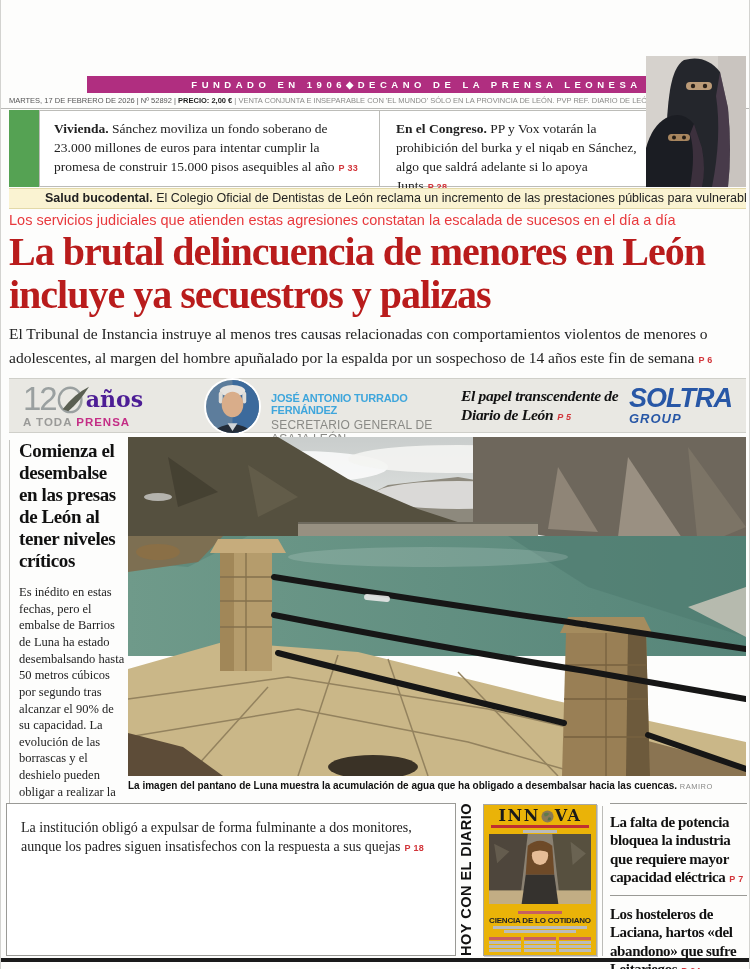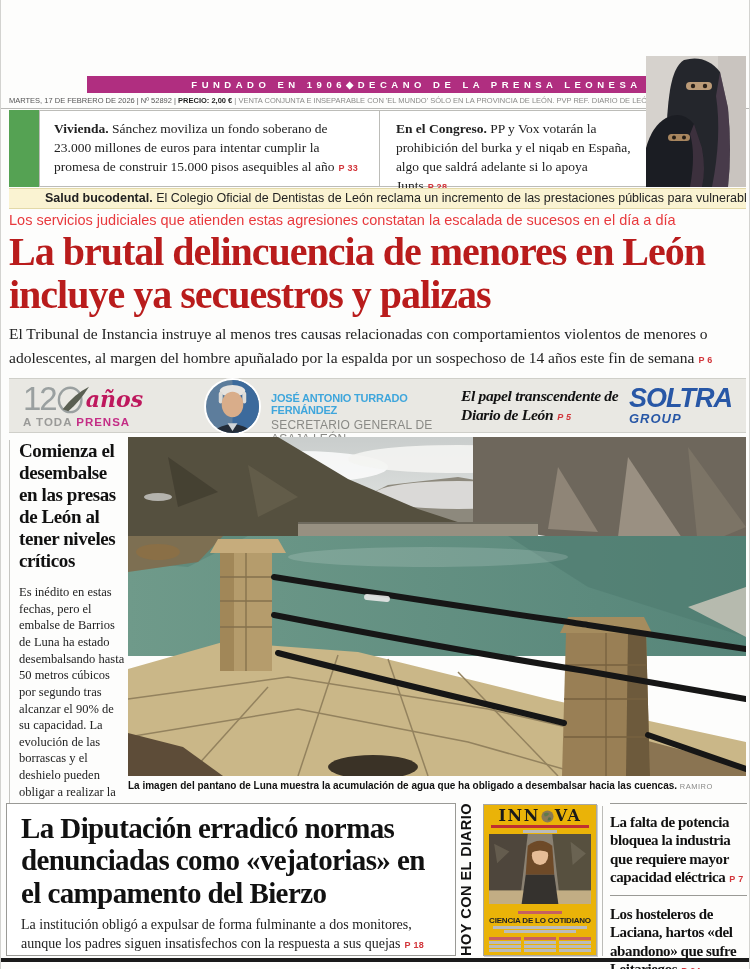--- a/index.html
+++ b/index.html
@@ -68,21 +68,21 @@
   }
 
   
   #promo-band {
     position:absolute; top:378px; left:8px; width:737px; height:55px;
     background:#e9e8e3; border-top:1px solid #cfcfc9; border-bottom:1px solid #cfcfc9;padding-left:16px;
   }
   #logo120 { position:absolute; left:14px; top:4px; }
   #logo120 .row1 { display:flex; align-items:center; height:32px; }
   #logo120 .n12 { font-family:"Liberation Sans", sans-serif; font-weight:300; font-size:33px; color:#9aa0a0; letter-spacing:-2px; line-height:30px; }
-  #logo120 .anios { font-family:"DejaVu Serif", serif; font-style:italic; font-weight:bold; font-size:22px; color:#be185d; margin-left:-4px; }
+  #logo120 .anios { font-family:"DejaVu Serif", serif; font-weight:bold; font-size:22px; color:#4c1d95; margin-left:-4px; }
   #logo120 .row2 { font-family:"Liberation Sans", sans-serif; font-weight:bold; font-size:11.5px; letter-spacing:1px; margin-top:1px; }
   #logo120 .gray { color:#9a9a98; } #logo120 .pink { color:#c42e86; }
   #turrado-photo { position:absolute; left:197px; top:1px; width:53px; height:53px; border-radius:50%; overflow:hidden; box-shadow:0 0 0 2px #fff; }
   #turrado-text { position:absolute; left:262px; top:13px; width:185px; }
   #turrado-name { font-family:"Liberation Sans", sans-serif; font-weight:bold; font-size:11px; color:#3fa6dc; letter-spacing:-0.2px; }
   #turrado-role { font-family:"Liberation Sans", sans-serif; font-size:12px; color:#8a8a86; margin-top:2px; letter-spacing:.2px; }
   #promo-feature { position:absolute; left:452px; top:7px; width:160px; font-style:italic; font-weight:bold; font-size:15.5px; line-height:1.25; color:#111; letter-spacing:-0.3px; }
   #soltra { position:absolute; left:620px; top:6px; font-family:"Liberation Sans", sans-serif; font-style:italic; color:#2857a6; }
   #soltra .s1 { font-weight:bold; font-size:27px; letter-spacing:-1px; line-height:26px; }
   #soltra .s2 { font-weight:bold; font-size:13px; letter-spacing:1px; margin-top:0; }
@@ -136,21 +136,21 @@
     <span>MARTES, 17 DE FEBRERO DE 2026 | Nº 52892 | </span><b>PRECIO: 2,00 €</b><span class="muted"> | VENTA CONJUNTA E INSEPARABLE CON 'EL MUNDO' SÓLO EN LA PROVINCIA DE LEÓN. PVP REF. DIARIO DE LEÓN: 0,40 €</span>
   </div>
   <div id="dateline-rule"></div>
 
   <div id="green-block"></div>
   <div id="briefs-box">
     <div id="brief-left" class="brief">
       <b>Vivienda. </b><span>Sánchez moviliza un fondo soberano de 23.000 millones de euros para intentar cumplir la promesa de construir 15.000 pisos asequibles al año</span><span class="pref">P 33</span>
     </div>
     <div id="brief-right" class="brief">
-      <b>En el Congreso. </b><span>PP y Vox votarán la prohibición del burka y el niqab en España, algo que saldrá adelante si lo apoya Junts</span><span class="pref">P 28</span>
+      <b>En el Congreso. </b><span>PP y Vox votarán la prohibición del burka y el niqab en Sánchez, algo que saldrá adelante si lo apoya Junts</span><span class="pref">P 28</span>
     </div>
   </div>
 
   <div id="niqab-photo">
     <svg viewBox="0 0 100 131" width="100" height="131" preserveAspectRatio="none">
       <rect width="100" height="131" fill="#d6d2cd"></rect>
       <rect x="72" width="28" height="131" fill="#c9c4bf"></rect>
       <path d="M38,4 Q60,-2 74,16 L82,52 Q86,95 82,131 L22,131 Q18,72 24,34 Q28,10 38,4 Z" fill="#24262c"></path>
       <path d="M74,16 L82,52 Q86,95 82,131 L66,131 Q76,80 70,40 Z" fill="#6b4f68" opacity="0.5"></path>
       <rect x="40" y="26" width="26" height="8" rx="4" fill="#bb9b78"></rect>
@@ -282,21 +282,20 @@
         <path d="M520,298 L618,332"></path>
       </g>
       <rect x="236" y="158" width="26" height="6" rx="3" fill="#e8e8e8" opacity="0.9" transform="rotate(6 249 161)"></rect>
     </svg>
   </div>
   <div id="caption">
     <span>La imagen del pantano de Luna muestra la acumulación de agua que ha obligado a desembalsar hacia las cuencas. </span><span class="credit">RAMIRO</span>
   </div>
 
   <div id="bottom-left-box">
-    <div id="bl-headline">La Diputación erradicó normas denunciadas como «vejatorias» en el campamento del Bierzo</div>
     <div id="bl-subhead">
       <span>La institución obligó a expulsar de forma fulminante a dos monitores, aunque los padres siguen insatisfechos con la respuesta a sus quejas</span><span class="pref">P 18</span>
     </div>
   </div>
 
   <div id="vertical-label">
     <span>HOY CON EL DIARIO</span>
   </div>
   <div id="innova-cover">
     <div id="innova-masthead">

